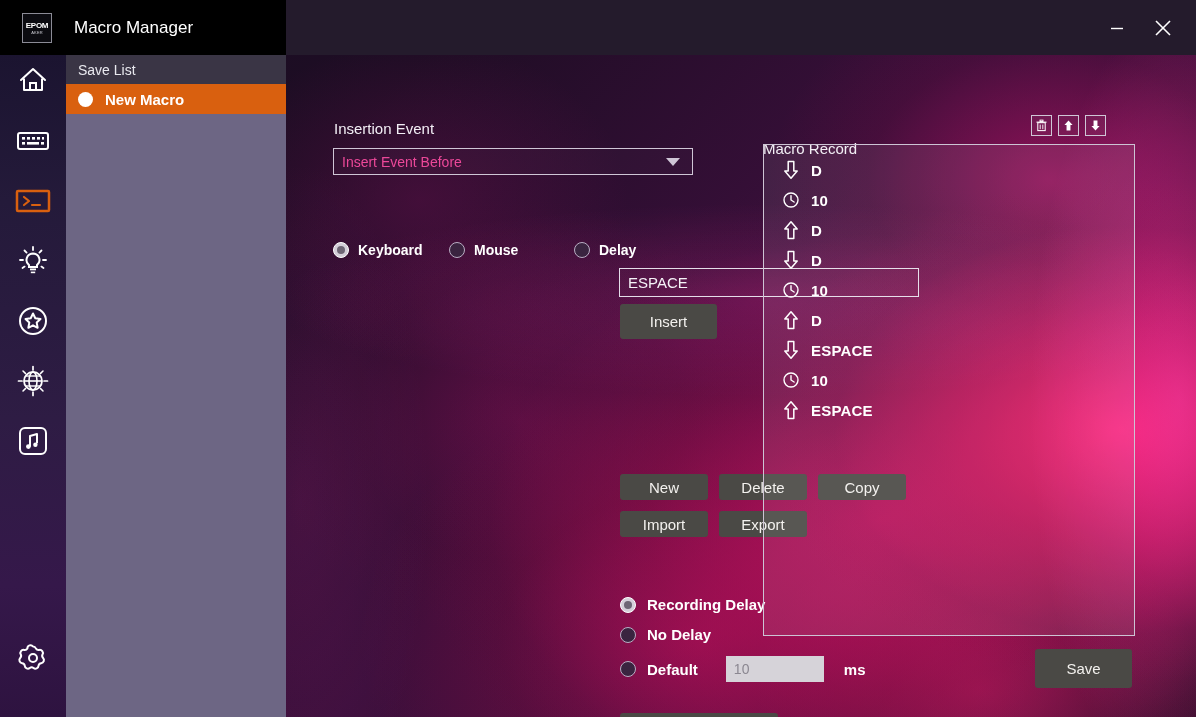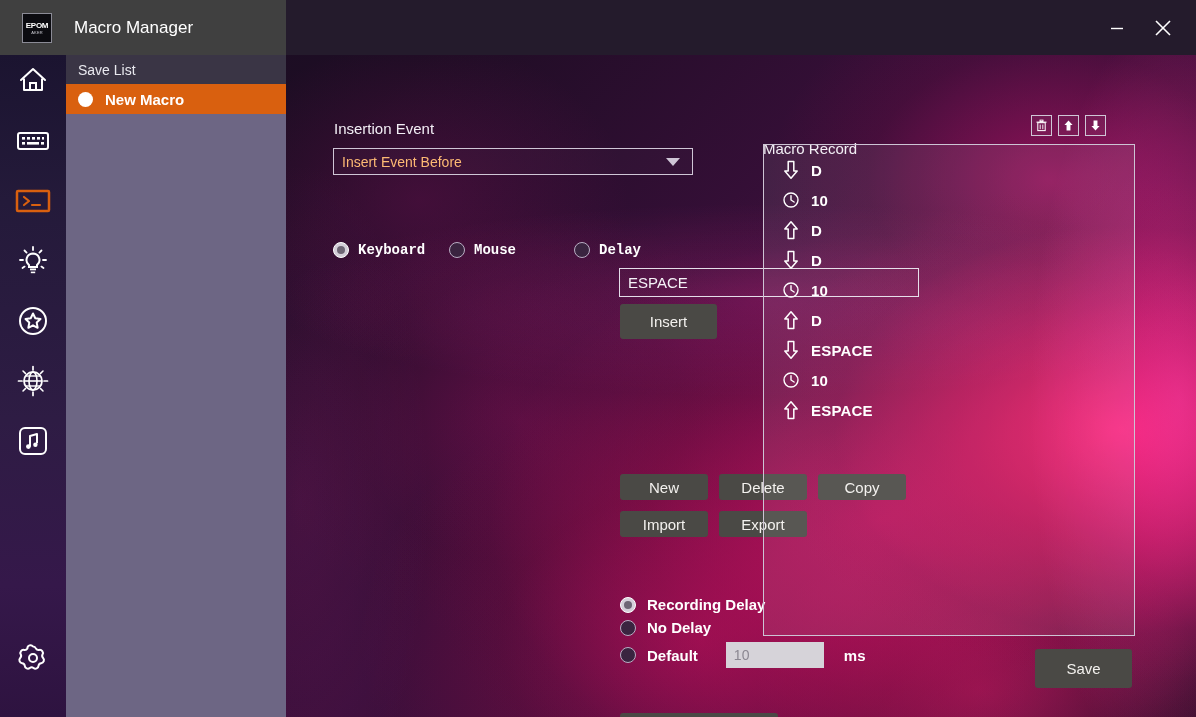--- a/index.html
+++ b/index.html
@@ -43,21 +43,21 @@
 
   
   #titlebar {
     position: absolute; left: 0; top: 0; width: 1196px; height: 55px;
     background: #241b2c;
     display: flex; align-items: center;
     z-index: 30;
   }
   #titlebar-left {
     width: 286px; height: 55px;
-    background: #404040;
+    background: #000000;
     display: flex; align-items: center;
   }
   .logo-box {
     width: 30px; height: 30px; margin-left: 22px;
     background: #0b0b10;
     border: 1px solid #8b8b96;
     display: flex; flex-direction: column;
     align-items: center; justify-content: center;
     flex: none;
   }
@@ -141,36 +141,36 @@
   #event-select {
     position: absolute; left: 59px; top: 93px;
     width: 360px; height: 27px;
     border: 1px solid #cfc6d6;
     background: rgba(255,255,255,0.02);
     display: flex; align-items: center;
     padding: 0 8px;
     cursor: pointer;
   }
   #event-select-value {
-    font-size: 14px; color: #fdba74; flex: 1 1 auto;
+    font-size: 14px; color: #ec4899; flex: 1 1 auto;
   }
   .caret {
     width: 0; height: 0;
     border-left: 7px solid transparent;
     border-right: 7px solid transparent;
     border-top: 8px solid #cfc6d6;
     margin-right: 4px;
   }
 
   .radio-row {
     position: absolute; display: flex; align-items: center;
   }
   #type-radios { left: 59px; top: 187px; width: 400px; }
   .radio-opt {
-    display: flex; align-items: center; gap: 9px; cursor: pointer; font-family: Liberation Mono, monospace;
+    display: flex; align-items: center; gap: 9px; cursor: pointer;
   }
   .radio {
     width: 16px; height: 16px; border-radius: 50%;
     border: 1px solid #b9aec4;
     background: #3a2440;
     display: flex; align-items: center; justify-content: center;
     flex: none;
   }
   .radio.checked { background: #d4cfd9; border-color: #ffffff; }
   .radio.checked::after {
@@ -210,21 +210,21 @@
   #crud-btns {
     position: absolute; left: 346px; top: 419px;
     display: flex; flex-wrap: wrap; gap: 11px 11px;
     width: 320px;
     text-align: right;
   }
   #crud-btns .btn { width: 88px; height: 26px; }
 
   #delay-group {
     position: absolute; left: 346px; top: 541px;
-    display: flex; flex-direction: column; gap: 6px;
+    display: flex; flex-direction: column; gap: 13px;
   }
   .delay-row { display: flex; align-items: center; gap: 11px; }
   .delay-row .radio-label { font-size: 15px; }
   #default-ms-input {
     width: 98px; height: 26px;
     background: #d6d3d9;
     border: none;
     color: #3a3640;
     font-size: 14px;
     padding: 0 8px;

